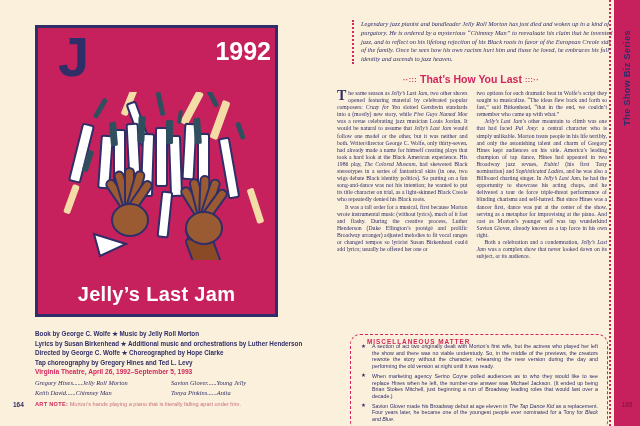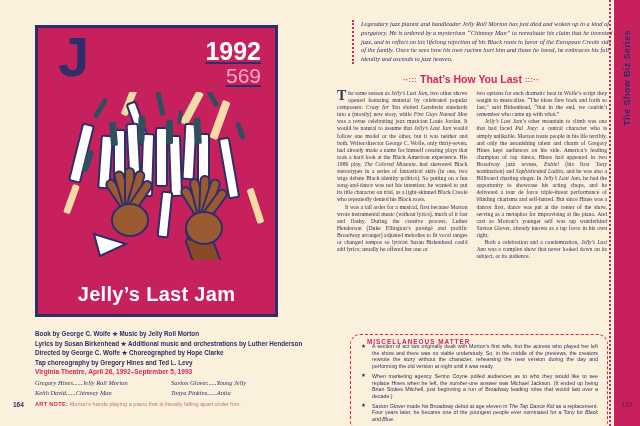--- a/index.html
+++ b/index.html
@@ -2,21 +2,21 @@
 <html><head>
 <meta charset="utf-8">
 <style>
   html,body{margin:0;padding:0;}
   body{width:640px;height:426px;overflow:hidden;background:#efe3cd;}
   .spread{position:relative;width:640px;height:426px;background:#FBF0DC;font-family:"Liberation Sans",sans-serif;color:#302E68;}
 
   
   .poster{position:absolute;left:35px;top:25px;width:243px;height:292px;background:#C7215D;border:3px solid #302E68;box-sizing:border-box;}
   .poster-letter{position:absolute;left:20px;top:-2px;font-size:56px;font-weight:800;color:#302E68;line-height:1.1;}
-  .poster-year-block{position:absolute;right:14px;top:10px;text-align:right;text-decoration:underline;}
+  .poster-year-block{position:absolute;right:4px;top:10px;}
   .poster-year{font-size:25px;font-weight:800;color:#FFFFFF;line-height:1.05;}
   .poster-number{font-size:21px;font-weight:400;color:#F2A9C2;line-height:1.1;}
   .poster-art{position:absolute;left:0;top:64px;width:237px;height:168px;}
   .poster-title{position:absolute;left:0;bottom:8px;width:100%;text-align:center;font-size:20px;font-weight:800;color:#FFFFFF;letter-spacing:.3px;}
 
   
   .credits{position:absolute;left:35px;top:329px;width:285px;font-size:6.3px;line-height:9.6px;font-weight:700;color:#302E68;white-space:nowrap;}
   .venue{position:absolute;left:35px;top:368px;font-size:6.6px;font-weight:700;color:#D2265C;}
   .cast{position:absolute;left:35px;top:378px;width:272px;display:flex;}
   .cast-col{flex:1;font-family:"Liberation Serif",serif;font-style:italic;font-size:6.4px;line-height:9.5px;color:#302E68;}
@@ -51,21 +51,20 @@
 </style>
 </head>
 <body>
 
 <div class="spread">
 
   <div class="poster">
     <div class="poster-letter">J</div>
     <div class="poster-year-block">
       <div class="poster-year">1992</div>
-      <div class="poster-number">569</div>
     </div>
 
     <svg class="poster-art" viewBox="0 0 237 168" xmlns="http://www.w3.org/2000/svg">
 
       <g>
         <rect x="88" y="-6" width="7" height="30" rx="2" fill="#F3DCA6" transform="rotate(22 91 9)"></rect>
         <rect x="150" y="-2" width="8" height="36" rx="2" fill="#F3DCA6" transform="rotate(28 154 16)"></rect>
         <rect x="178" y="8" width="8" height="40" rx="2" fill="#F3DCA6" transform="rotate(20 182 28)"></rect>
         <rect x="60" y="5" width="5" height="22" rx="2" fill="#2F4F5F" transform="rotate(30 62 16)"></rect>
         <rect x="120" y="0" width="5" height="24" rx="2" fill="#2F4F5F" transform="rotate(-12 122 12)"></rect>

